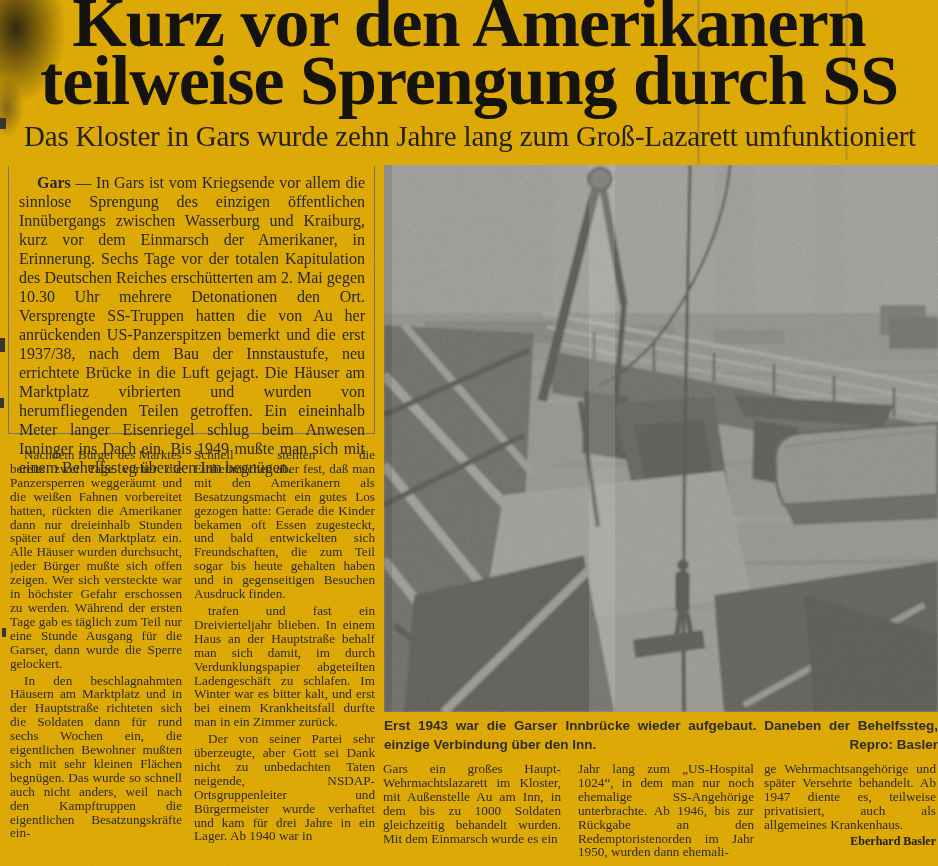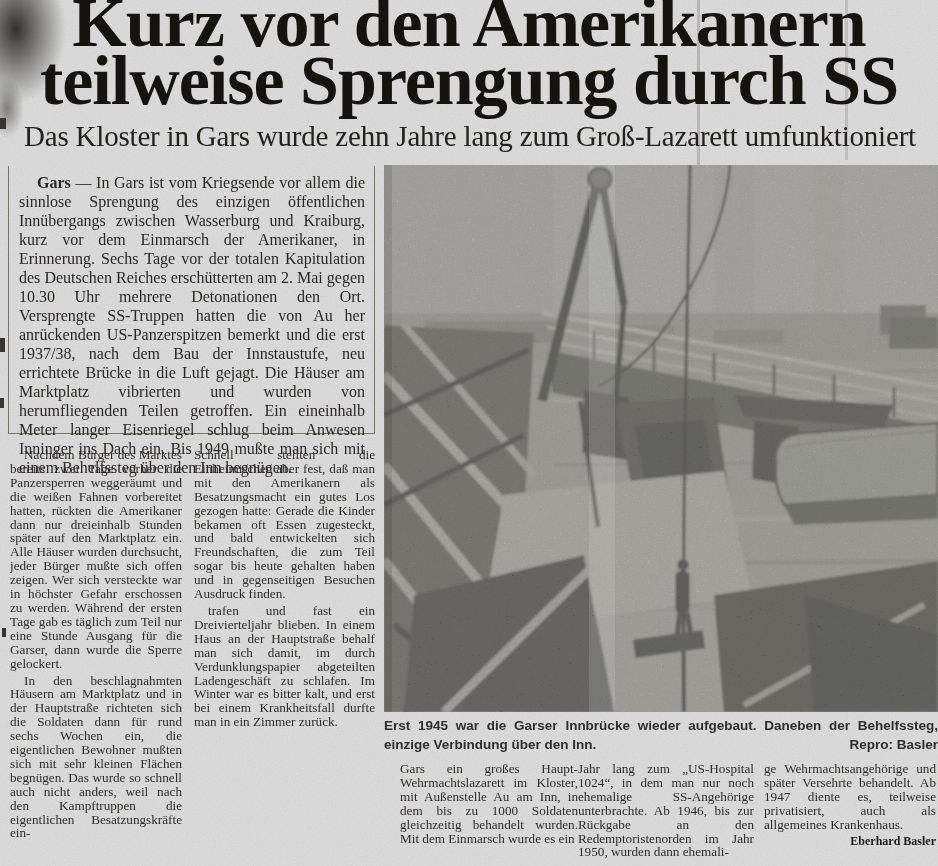--- a/index.html
+++ b/index.html
@@ -1,18 +1,18 @@
 <!DOCTYPE html>
 <html><head>
 <meta charset="utf-8">
 <style>
   html,body { margin:0; padding:0; background:#7e7c78; }
   .page {
     position:relative; width:938px; height:866px; margin:0 auto;
-    background:#e5e5e5; overflow:hidden;
+    background:#eab308; overflow:hidden;
     font-family:"Liberation Serif","DejaVu Serif",serif;
     color:#302e2a;
   }
   
   .headline {
     position:absolute; left:0; top:-6px; width:938px; margin:0;
     text-align:center; font-weight:bold; color:#17150f;
     font-size:70px; line-height:58px; letter-spacing:-1px;
   }
   .headline span { display:block; white-space:nowrap; }
@@ -38,21 +38,21 @@
   .col { position:absolute; top:448px; height:418px; overflow:hidden; }
   .col p {
     margin:0; font-size:13.2px; line-height:13.9px; text-align:justify;
     color:#302e2a; overflow-wrap:break-word;
   }
   .col p + p { text-indent:14px; margin-top:3px; }
   .col1 { left:10px;  width:172px; }
   .col1 p:first-child { text-indent:14px; }
   .col2 { left:194px; width:181px; }
   .col3, .col4, .col5 { top:762px; height:104px; }
-  .col3 { left:400px; width:178px; }
+  .col3 { left:383px; width:178px; }
   .col4 { left:578px; width:176px; }
   .col5 { left:764px; width:172px; }
   .byline { text-align:right; font-weight:bold; font-size:12px;
             line-height:15px; margin-top:2px; color:#23211d; }
   
   .photo {
     position:absolute; left:384px; top:165px; width:554px; height:547px;
     background:#c6c4bd; overflow:hidden;
   }
   .photo svg { display:block; }
@@ -107,20 +107,21 @@
     <p><b class="lead-loc">Gars</b> <span>— In Gars ist vom Kriegsende vor allem die sinnlose Sprengung des einzigen öffentlichen Innübergangs zwischen Wasserburg und Kraiburg, kurz vor dem Einmarsch der Amerikaner, in Erinnerung. Sechs Tage vor der totalen Kapitulation des Deutschen Reiches erschütterten am 2. Mai gegen 10.30 Uhr mehrere Detonationen den Ort. Versprengte SS-Truppen hatten die von Au her anrückenden US-Panzerspitzen bemerkt und die erst 1937/38, nach dem Bau der Innstaustufe, neu errichtete Brücke in die Luft gejagt. Die Häuser am Marktplatz vibrierten und wurden von herumfliegenden Teilen getroffen. Ein eineinhalb Meter langer Eisenriegel schlug beim Anwesen Inninger ins Dach ein. Bis 1949 mußte man sich mit einem Behelfssteg über den Inn begnügen.</span></p>
   </div>
 
   <div class="col col1">
     <p>Nachdem Bürger des Marktes bereits zwei Tage vorher die Panzersperren weggeräumt und die weißen Fahnen vorbereitet hatten, rückten die Amerikaner dann nur dreieinhalb Stunden später auf den Marktplatz ein. Alle Häuser wurden durchsucht, jeder Bürger mußte sich offen zeigen. Wer sich versteckte war in höchster Gefahr erschossen zu werden. Während der ersten Tage gab es täglich zum Teil nur eine Stunde Ausgang für die Garser, dann wurde die Sperre gelockert.</p>
     <p>In den beschlagnahmten Häusern am Marktplatz und in der Hauptstraße richteten sich die Soldaten dann für rund sechs Wochen ein, die eigentlichen Bewohner mußten sich mit sehr kleinen Flächen begnügen. Das wurde so schnell auch nicht anders, weil nach den Kampftruppen die eigentlichen Besatzungskräfte ein-</p>
   </div>
   <div class="col col2">
     <p>Schnell stellten die Einheimischen aber fest, daß man mit den Amerikanern als Besatzungsmacht ein gutes Los gezogen hatte: Gerade die Kinder bekamen oft Essen zugesteckt, und bald entwickelten sich Freundschaften, die zum Teil sogar bis heute gehalten haben und in gegenseitigen Besuchen Ausdruck finden.</p>
     <p>trafen und fast ein Dreivierteljahr blieben. In einem Haus an der Hauptstraße behalf man sich damit, im durch Verdunklungspapier abgeteilten Ladengeschäft zu schlafen. Im Winter war es bitter kalt, und erst bei einem Krankheitsfall durfte man in ein Zimmer zurück.</p>
+    <p>Der von seiner Partei sehr überzeugte, aber Gott sei Dank nicht zu unbedachten Taten neigende, NSDAP-Ortsgruppenleiter und Bürgermeister wurde verhaftet und kam für drei Jahre in ein Lager. Ab 1940 war in</p>
   </div>
 
   <div class="photo">
     <svg viewBox="0 0 554 547" width="554" height="547">
       <defs>
         <filter id="soft" x="-5%" y="-5%" width="110%" height="110%">
             <feGaussianBlur stdDeviation="1.1"></feGaussianBlur>
           </filter>
         <filter id="grainD">
             <feTurbulence type="fractalNoise" baseFrequency="0.75" numOctaves="2" stitchTiles="stitch"></feTurbulence>
@@ -232,21 +233,21 @@
       </g>
 
       <rect width="554" height="547" filter="url(#grainD)" opacity="0.42"></rect>
       <rect width="554" height="547" filter="url(#grainL)" opacity="0.36"></rect>
       <rect x="205" y="0" width="26" height="547" fill="#ffffff" opacity="0.14"></rect>
       <rect x="0" y="0" width="8" height="547" fill="#000000" opacity="0.10"></rect>
     </svg>
   </div>
 
   <div class="caption">
-    <span>Erst 1945 war die Garser Innbrücke wieder aufgebaut. Daneben der Behelfssteg, einzige Verbindung über den Inn.</span>
+    <span>Erst 1943 war die Garser Innbrücke wieder aufgebaut. Daneben der Behelfssteg, einzige Verbindung über den Inn.</span>
     <span class="credit">Repro: Basler</span>
   </div>
 
   <div class="col col3">
     <p>Gars ein großes Haupt-Wehrmachtslazarett im Kloster, mit Außenstelle Au am Inn, in dem bis zu 1000 Soldaten gleichzeitig behandelt wurden. Mit dem Einmarsch wurde es ein</p>
   </div>
   <div class="col col4">
     <p>Jahr lang zum „US-Hospital 1024“, in dem man nur noch ehemalige SS-Angehörige unterbrachte. Ab 1946, bis zur Rückgabe an den Redemptoristenorden im Jahr 1950, wurden dann ehemali-</p>
   </div>
   <div class="col col5">

